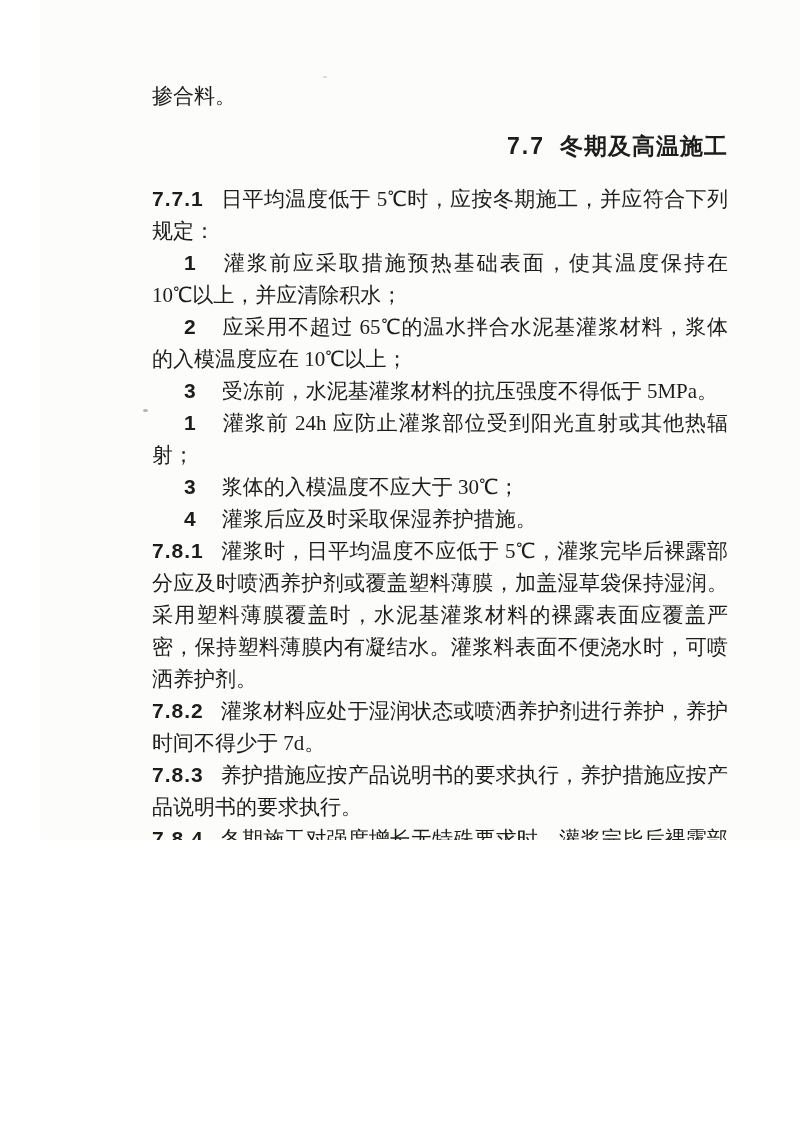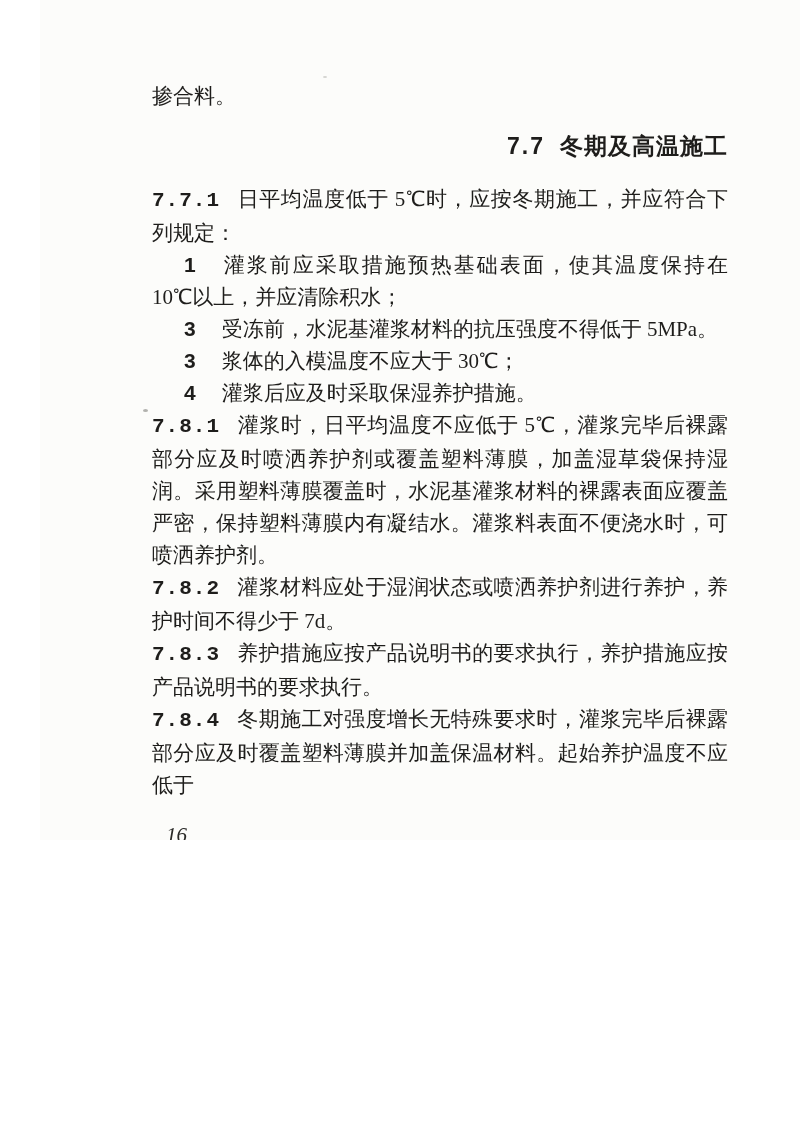--- a/index.html
+++ b/index.html
@@ -26,21 +26,21 @@
     text-align: right;
     font-family: "Liberation Sans", sans-serif;
     font-size: 23px;
     line-height: 27px;
     font-weight: 700;
     letter-spacing: 1px;
   }
   .sec-num { margin-right: 15px; letter-spacing: 2px; }
   .clause-num {
     font-weight: 700;
-    font-family: Liberation Mono, monospace;
+    font-family: Liberation Sans, sans-serif;
     margin-right: 17px;
     letter-spacing: 1px;
   }
   .item { text-indent: 32px; }
   .item-num {
     font-weight: 700;
     font-family: "Liberation Sans", sans-serif;
     margin-right: 26px;
   }
   .page-number {
@@ -75,23 +75,29 @@
       <span class="sec-num">7.7</span><span class="sec-title">冬期及高温施工</span>
     </h2>
 
     <p class="clause">
       <span class="clause-num">7.7.1</span><span class="clause-text">日平均温度低于 5℃时，应按冬期施工，并应符合下列规定：</span>
     </p>
     <p class="item">
       <span class="item-num">1</span><span class="item-text">灌浆前应采取措施预热基础表面，使其温度保持在 10℃以上，并应清除积水；</span>
     </p>
     <p class="item">
+      <span class="item-num">2</span><span class="item-text">应采用不超过 65℃的温水拌合水泥基灌浆材料，浆体的入模温度应在 10℃以上；</span>
+    </p>
+    <p class="item">
       <span class="item-num">3</span><span class="item-text">受冻前，水泥基灌浆材料的抗压强度不得低于 5MPa。</span>
     </p>
 
+    <p class="item">
+      <span class="item-num">1</span><span class="item-text">灌浆前 24h 应防止灌浆部位受到阳光直射或其他热辐射；</span>
+    </p>
     <p class="item">
       <span class="item-num">3</span><span class="item-text">浆体的入模温度不应大于 30℃；</span>
     </p>
     <p class="item">
       <span class="item-num">4</span><span class="item-text">灌浆后应及时采取保湿养护措施。</span>
     </p>
 
 
     <p class="clause">
       <span class="clause-num">7.8.1</span><span class="clause-text">灌浆时，日平均温度不应低于 5℃，灌浆完毕后裸露部分应及时喷洒养护剂或覆盖塑料薄膜，加盖湿草袋保持湿润。采用塑料薄膜覆盖时，水泥基灌浆材料的裸露表面应覆盖严密，保持塑料薄膜内有凝结水。灌浆料表面不便浇水时，可喷洒养护剂。</span>

